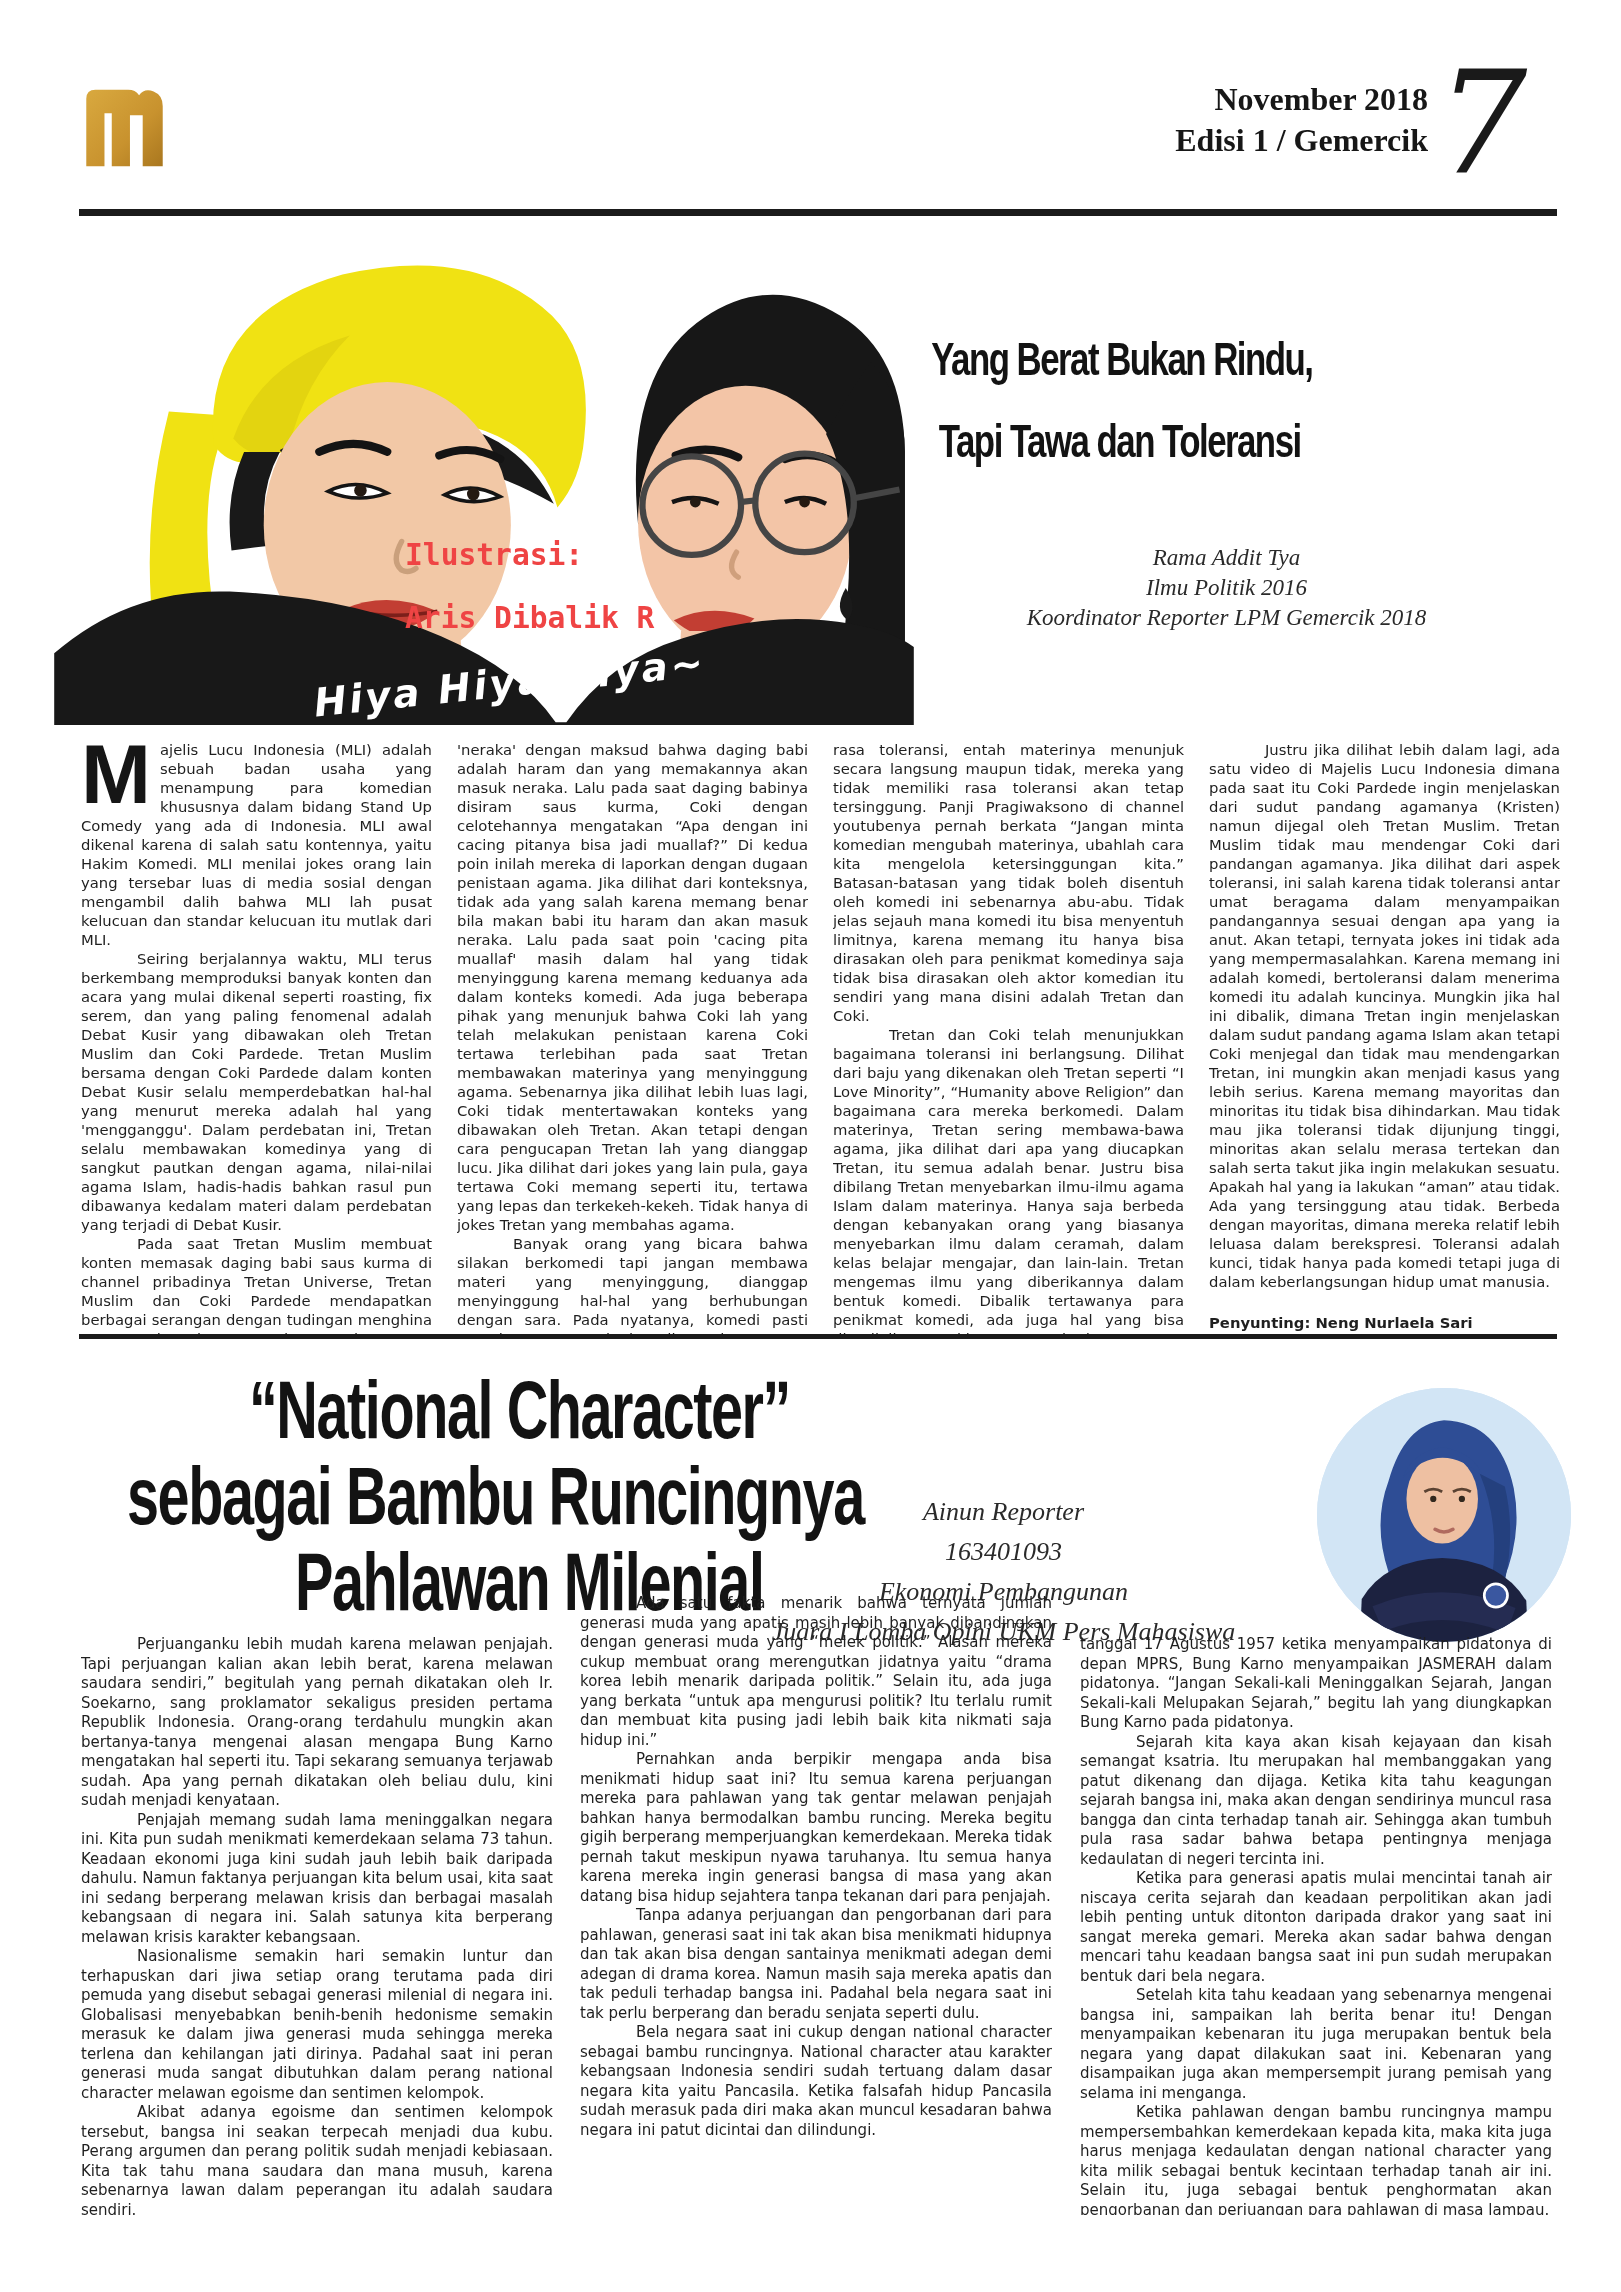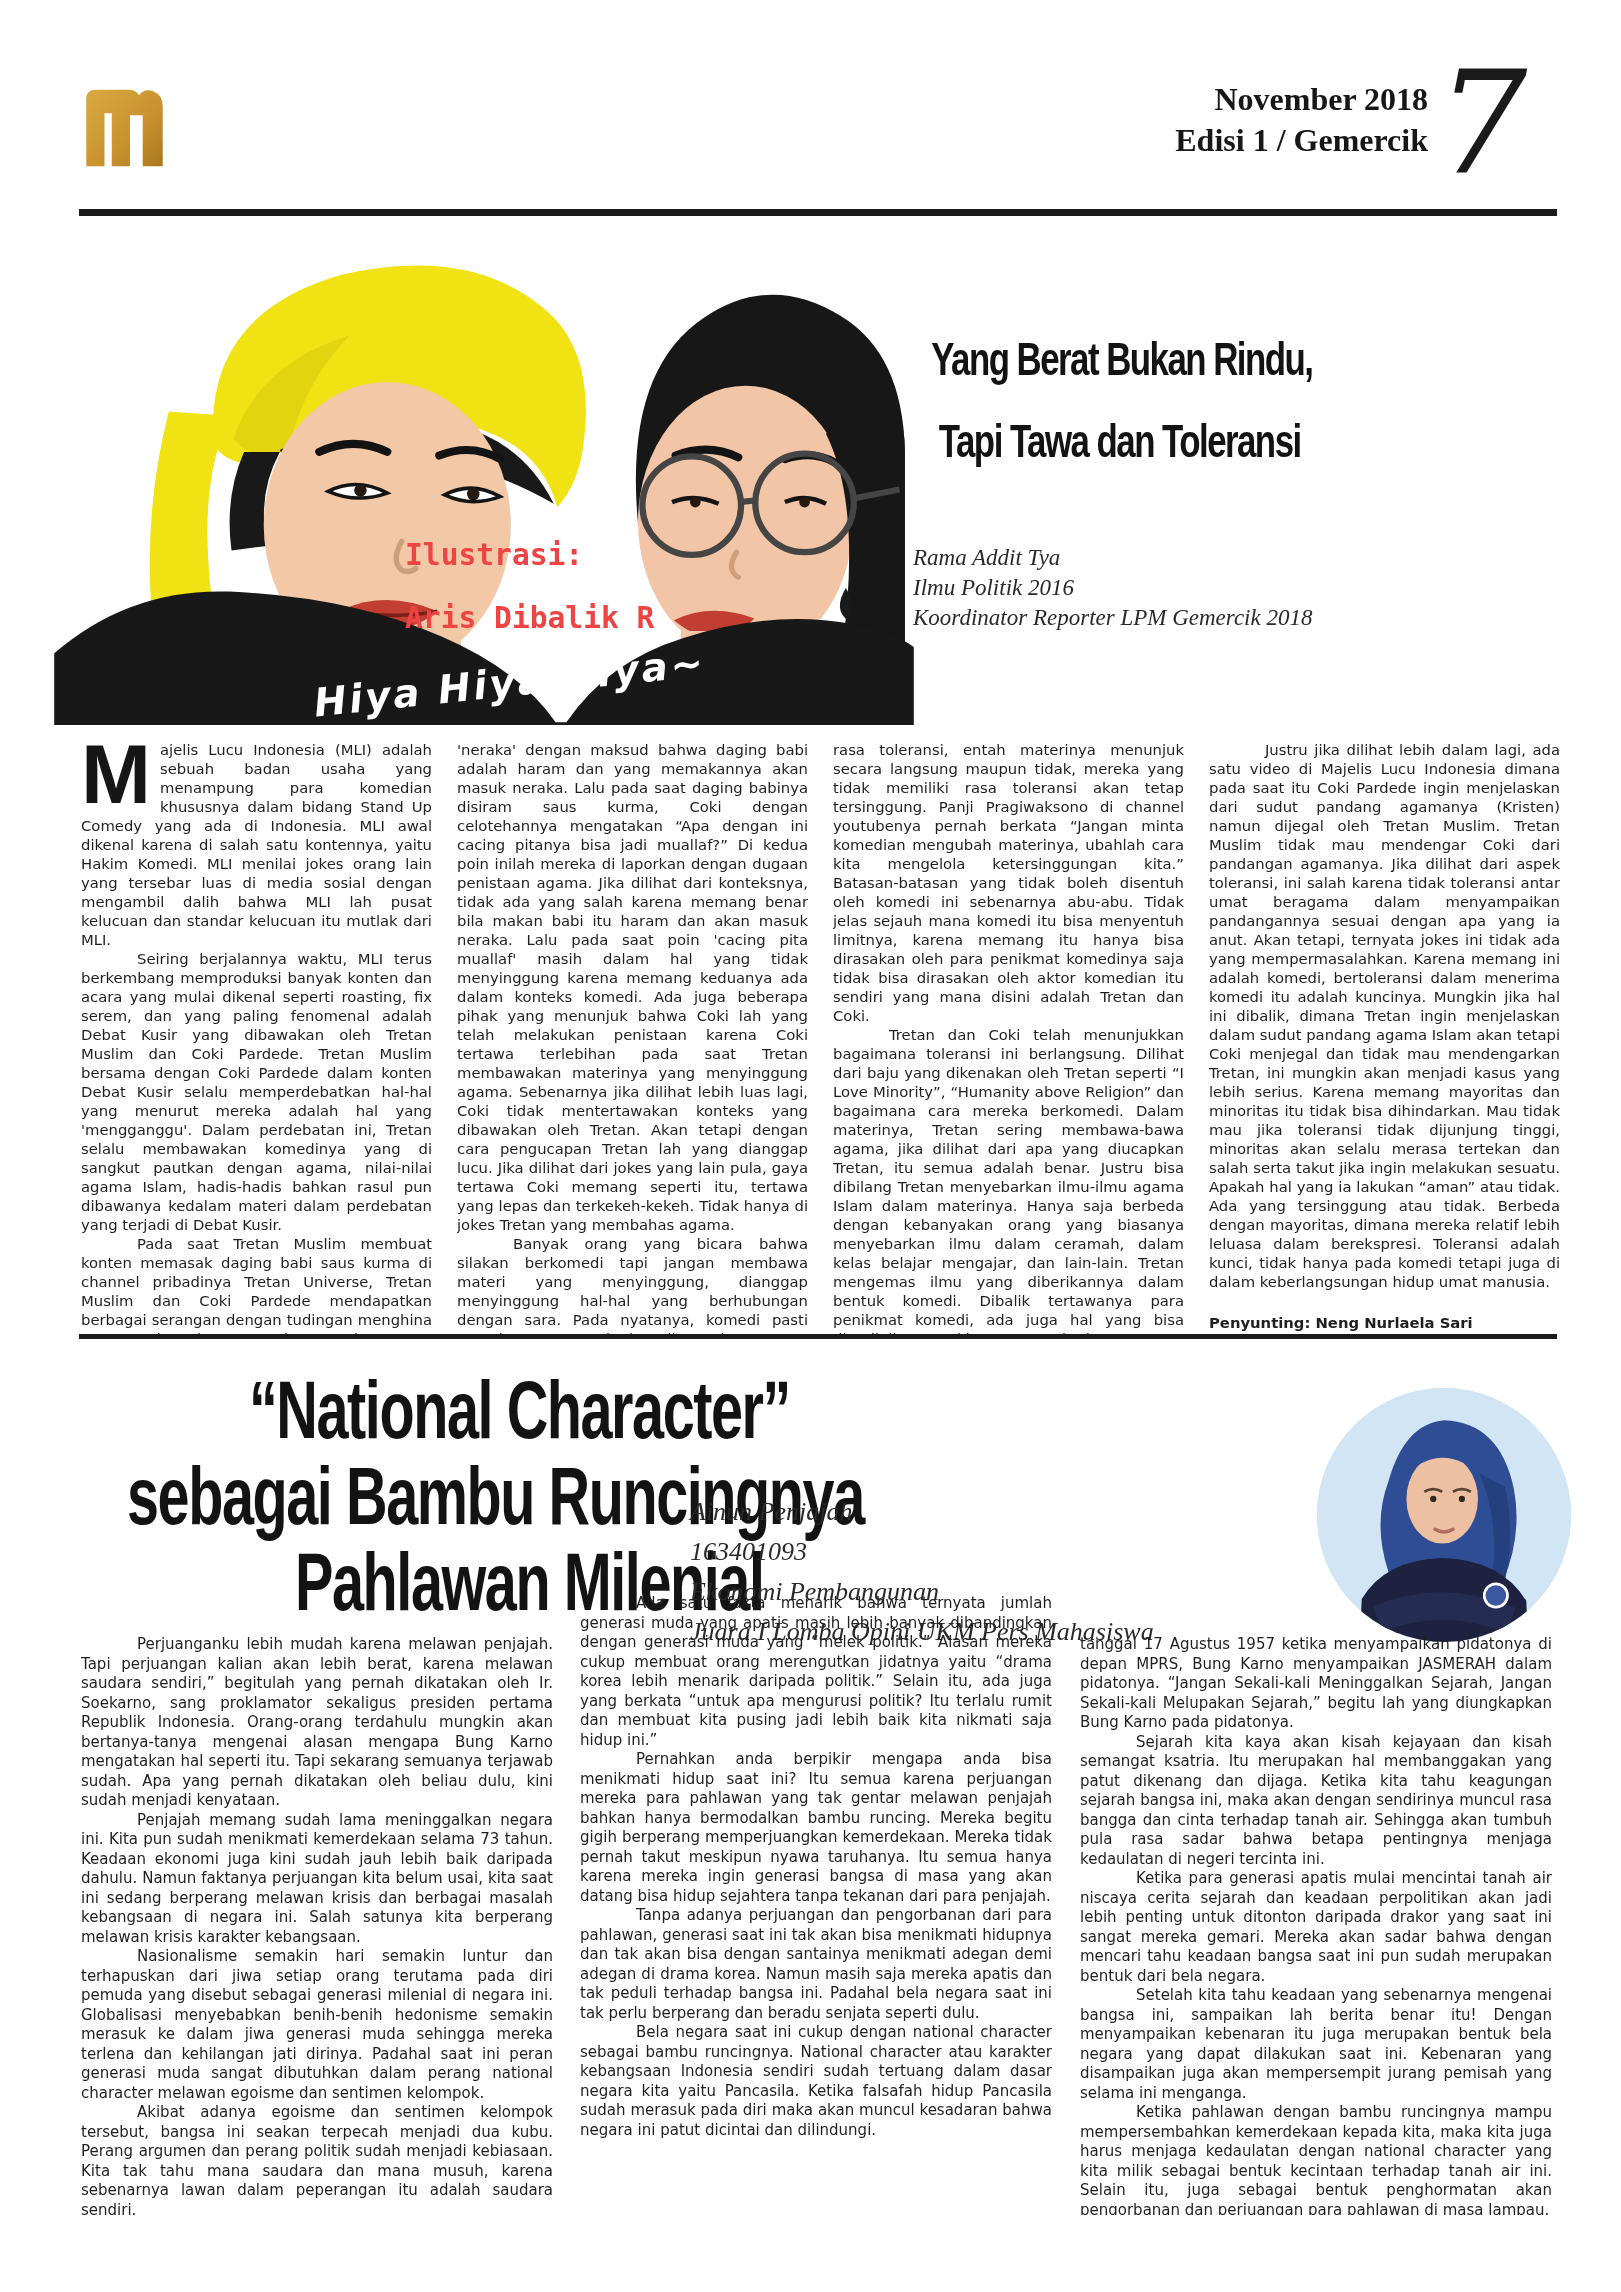--- a/index.html
+++ b/index.html
@@ -10,21 +10,21 @@
   
   .issue-line{font-family:"Liberation Serif",serif;font-weight:bold;font-size:32px;color:#171717;text-align:right;line-height:41px;}
   .page-num{font-family:"DejaVu Serif",serif;font-style:italic;font-size:142px;color:#1a1a1a;line-height:1;}
 
   
   .headline{font-family:"Liberation Sans",sans-serif;font-weight:bold;color:#131313;letter-spacing:-1.8px;white-space:nowrap;}
   .h1line{display:inline-block;transform:scale(0.85,1.14);transform-origin:top right;}
   .h2line{display:inline-block;transform:scale(0.80,1.14);transform-origin:top left;}
 
   
-  .byline{font-family:"Liberation Serif",serif;font-style:italic;color:#2a2a2a;text-align:left;}
+  .byline{font-family:"Liberation Serif",serif;font-style:italic;color:#2a2a2a;text-align:center;}
   .byline div{white-space:nowrap;}
 
   
   .body-col{overflow:hidden;}
   .body-col p{margin:0;text-align:justify;text-indent:56px;}
   .body-col p.cont{text-indent:0;}
   .art1-col{font-size:14.8px;line-height:19px;}
   .art2-col{font-size:15px;line-height:19.5px;}
   .editor{font-weight:bold;text-indent:0 !important;margin-top:21.5px !important;margin-left:10.7px;}
   .dropcap{float:left;font-family:"Liberation Sans",sans-serif;font-weight:bold;font-size:84px;line-height:59px;margin:5.4px 9px 1.8px 0;color:#161616;}
@@ -154,21 +154,21 @@
 
   <div class="abs rule" style="left:79px;top:1334px;width:1478px;height:5.4px;"></div>
 
   <div class="abs headline" style="left:95px;top:1360px;width:985px;font-size:72px;line-height:86px;text-align:center;">
     <span class="h2line">“National Character”</span><br>
     <span class="h2line">sebagai Bambu Runcingnya</span><br>
     <span class="h2line">Pahlawan Milenial</span>
   </div>
 
   <div class="abs byline" style="left:690px;top:1492px;width:627px;font-size:26px;line-height:40px;">
-    <div>Ainun Penjajah</div>
+    <div>Ainun Reporter</div>
     <div>163401093</div>
     <div>Ekonomi Pembangunan</div>
     <div>Juara I Lomba Opini UKM Pers Mahasiswa</div>
   </div>
 
   <div class="abs photo-circle" style="left:1317px;top:1388px;width:254px;height:254px;">
     <svg width="254" height="254" viewBox="0 0 284 284">
       <rect width="284" height="284" fill="#d2e5f5"></rect>
 
       <path fill="#2e4d95" d="M142,36 Q204,38 220,112 Q230,164 208,216 L210,258 Q142,246 82,256 L80,206 Q62,152 80,104 Q98,40 142,36 Z"></path>

